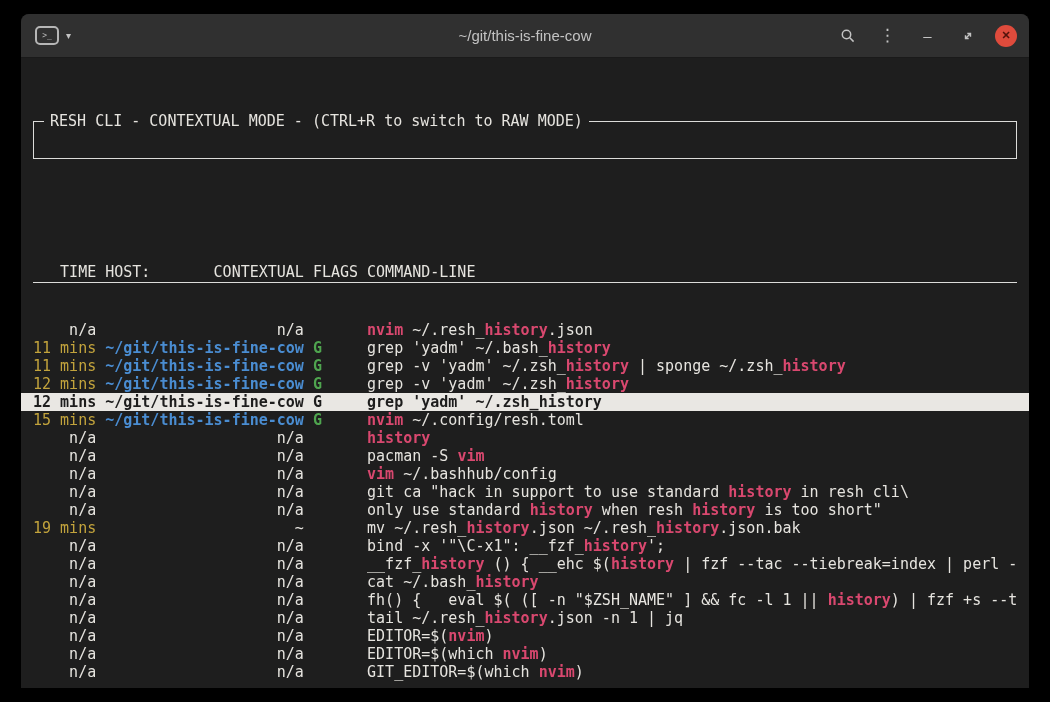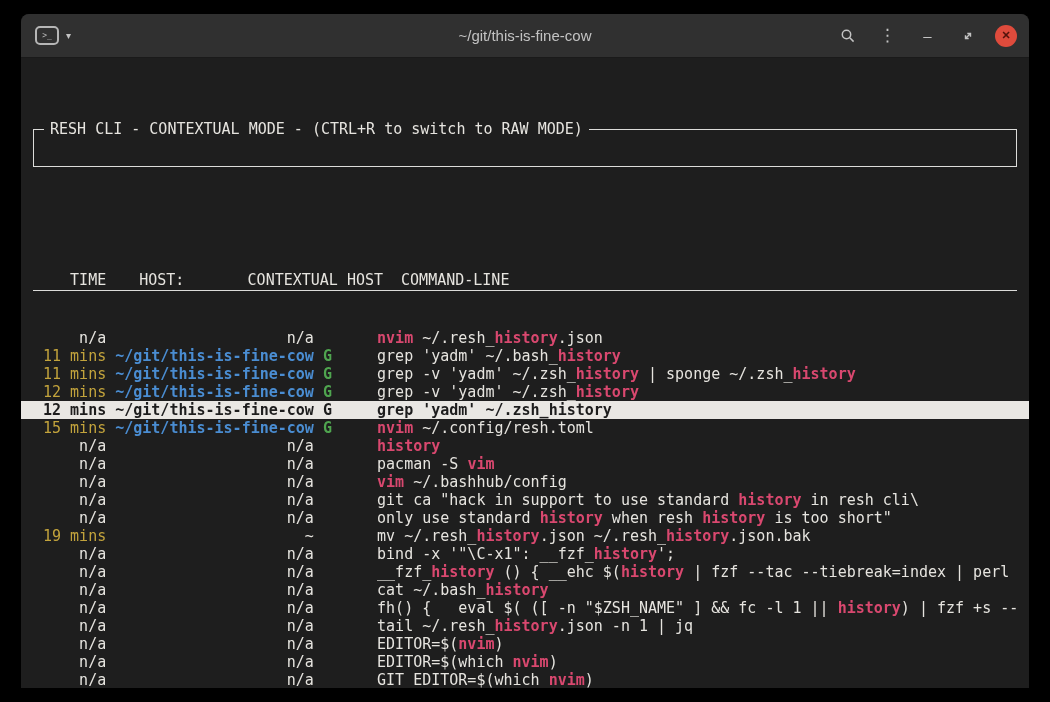--- a/index.html
+++ b/index.html
@@ -39,44 +39,44 @@
   .close-btn {
     width:22px; height:22px; border-radius:50%; background:var(--close-red,#df4b3c);
     color:#54130c; font-size:11px; font-weight:bold;
     display:flex; align-items:center; justify-content:center; border:none; cursor:default;
   }
 
   
   .term {
     position:absolute; top:44px; left:0; right:0; bottom:0;
     background:var(--term-bg,#1e1e1e); color:var(--term-fg,#e6e4df);
-    font-size:15px; line-height:18px; padding:8px 12px 0 12px; white-space:pre; overflow:hidden;
+    font-size:15px; line-height:18px; padding:0 12px 0 12px; white-space:pre; overflow:hidden;
   }
 
   .querybox {
     position:relative; border:1px solid var(--border,#dcdcda);
     margin-top:9px; padding:8px; height:38px;
   }
   .legend {
     position:absolute; top:-10px; left:10px; padding:0 6px;
     background:var(--term-bg,#1e1e1e); color:var(--term-fg,#e6e4df);
   }
   .cursor {
     display:inline-block; width:1ch; height:15px; background:#d8d6d2;
     vertical-align:-2px;
   }
 
   .hrow, .row { display:flex; column-gap:1ch; height:18px; }
   .hrow {
     margin-top:14px; border-bottom:1px solid var(--border,#dcdcda);
     padding-bottom:1px; height:20px; margin-bottom:2px;
   }
-  .c-time { width:7ch; text-align:right; flex:none; overflow:hidden;margin-left:10px; }
+  .c-time { width:7ch; text-align:right; flex:none; overflow:hidden; }
   .c-host { width:22ch; text-align:right; flex:none; overflow:hidden; }
-  .h-host { width:22ch; flex:none; display:flex; justify-content:space-between;margin-left:24px; }
+  .h-host { width:22ch; flex:none; display:flex; justify-content:space-between; }
   .c-flags { width:5ch; flex:none; color:var(--flag-green,#4fa54f); font-weight:bold; }
   .h-flags { width:5ch; flex:none; color:var(--term-fg,#e6e4df); font-weight:normal; }
   .c-cmd { flex:1; overflow:hidden; }
   .age { color:var(--age-yellow,#c2a33c); }
   .path { color:var(--path-blue,#4a8dd2); font-weight:bold; }
   .hl { color:var(--highlight,#d9486f); font-weight:bold; }
 
   .row.selected {
     background:var(--selection-bg,#e9e7e3); color:var(--selection-fg,#1d1d1d);
     font-weight:bold; margin-left:-12px; margin-right:-12px; padding:0 12px;
@@ -127,21 +127,21 @@
       <span class="legend">RESH CLI - CONTEXTUAL MODE - (CTRL+R to switch to RAW MODE)</span>
     </div>
 
     <div>
       <div class="hrow">
         <span class="c-time">TIME</span>
         <span class="h-host">
           <span>HOST:</span>
           <span>CONTEXTUAL</span>
         </span>
-        <span class="h-flags">HOST</span>
+        <span class="h-flags">FLAGS</span>
         <span class="c-cmd">COMMAND-LINE</span>
       </div>
       <div><div class="row"><span class="c-time">n/a</span><span class="c-host">n/a</span><span class="c-flags"></span><span class="c-cmd"><span class="hl">nvim</span><span> ~/.resh_</span><span class="hl">history</span><span>.json</span></span></div><div class="row"><span class="c-time age">11 mins</span><span class="c-host path">~/git/this-is-fine-cow</span><span class="c-flags">G</span><span class="c-cmd"><span>grep 'yadm' ~/.bash_</span><span class="hl">history</span></span></div><div class="row"><span class="c-time age">11 mins</span><span class="c-host path">~/git/this-is-fine-cow</span><span class="c-flags">G</span><span class="c-cmd"><span>grep -v 'yadm' ~/.zsh_</span><span class="hl">history</span><span> | sponge ~/.zsh_</span><span class="hl">history</span></span></div><div class="row"><span class="c-time age">12 mins</span><span class="c-host path">~/git/this-is-fine-cow</span><span class="c-flags">G</span><span class="c-cmd"><span>grep -v 'yadm' ~/.zsh_</span><span class="hl">history</span></span></div><div class="row selected"><span class="c-time age">12 mins</span><span class="c-host path">~/git/this-is-fine-cow</span><span class="c-flags">G</span><span class="c-cmd"><span>grep 'yadm' ~/.zsh_</span><span class="hl">history</span></span></div><div class="row"><span class="c-time age">15 mins</span><span class="c-host path">~/git/this-is-fine-cow</span><span class="c-flags">G</span><span class="c-cmd"><span class="hl">nvim</span><span> ~/.config/resh.toml</span></span></div><div class="row"><span class="c-time">n/a</span><span class="c-host">n/a</span><span class="c-flags"></span><span class="c-cmd"><span class="hl">history</span></span></div><div class="row"><span class="c-time">n/a</span><span class="c-host">n/a</span><span class="c-flags"></span><span class="c-cmd"><span>pacman -S </span><span class="hl">vim</span></span></div><div class="row"><span class="c-time">n/a</span><span class="c-host">n/a</span><span class="c-flags"></span><span class="c-cmd"><span class="hl">vim</span><span> ~/.bashhub/config</span></span></div><div class="row"><span class="c-time">n/a</span><span class="c-host">n/a</span><span class="c-flags"></span><span class="c-cmd"><span>git ca "hack in support to use standard </span><span class="hl">history</span><span> in resh cli\</span></span></div><div class="row"><span class="c-time">n/a</span><span class="c-host">n/a</span><span class="c-flags"></span><span class="c-cmd"><span>only use standard </span><span class="hl">history</span><span> when resh </span><span class="hl">history</span><span> is too short"</span></span></div><div class="row"><span class="c-time age">19 mins</span><span class="c-host">~</span><span class="c-flags"></span><span class="c-cmd"><span>mv ~/.resh_</span><span class="hl">history</span><span>.json ~/.resh_</span><span class="hl">history</span><span>.json.bak</span></span></div><div class="row"><span class="c-time">n/a</span><span class="c-host">n/a</span><span class="c-flags"></span><span class="c-cmd"><span>bind -x '"\C-x1": __fzf_</span><span class="hl">history</span><span>';</span></span></div><div class="row"><span class="c-time">n/a</span><span class="c-host">n/a</span><span class="c-flags"></span><span class="c-cmd"><span>__fzf_</span><span class="hl">history</span><span> () { __ehc $(</span><span class="hl">history</span><span> | fzf --tac --tiebreak=index | perl -ne</span></span></div><div class="row"><span class="c-time">n/a</span><span class="c-host">n/a</span><span class="c-flags"></span><span class="c-cmd"><span>cat ~/.bash_</span><span class="hl">history</span></span></div><div class="row"><span class="c-time">n/a</span><span class="c-host">n/a</span><span class="c-flags"></span><span class="c-cmd"><span>fh() {   eval $( ([ -n "$ZSH_NAME" ] &amp;&amp; fc -l 1 || </span><span class="hl">history</span><span>) | fzf +s --tac</span></span></div><div class="row"><span class="c-time">n/a</span><span class="c-host">n/a</span><span class="c-flags"></span><span class="c-cmd"><span>tail ~/.resh_</span><span class="hl">history</span><span>.json -n 1 | jq</span></span></div><div class="row"><span class="c-time">n/a</span><span class="c-host">n/a</span><span class="c-flags"></span><span class="c-cmd"><span>EDITOR=$(</span><span class="hl">nvim</span><span>)</span></span></div><div class="row"><span class="c-time">n/a</span><span class="c-host">n/a</span><span class="c-flags"></span><span class="c-cmd"><span>EDITOR=$(which </span><span class="hl">nvim</span><span>)</span></span></div><div class="row"><span class="c-time">n/a</span><span class="c-host">n/a</span><span class="c-flags"></span><span class="c-cmd"><span>GIT_EDITOR=$(which </span><span class="hl">nvim</span><span>)</span></span></div></div>
     </div>
 
     
 
     
 
   </div>

